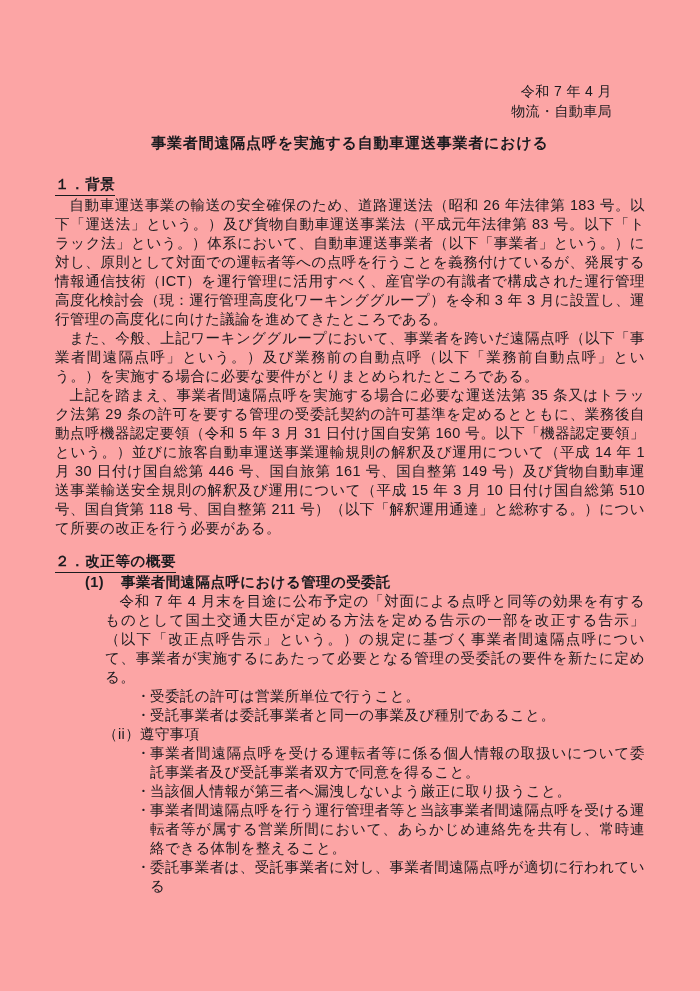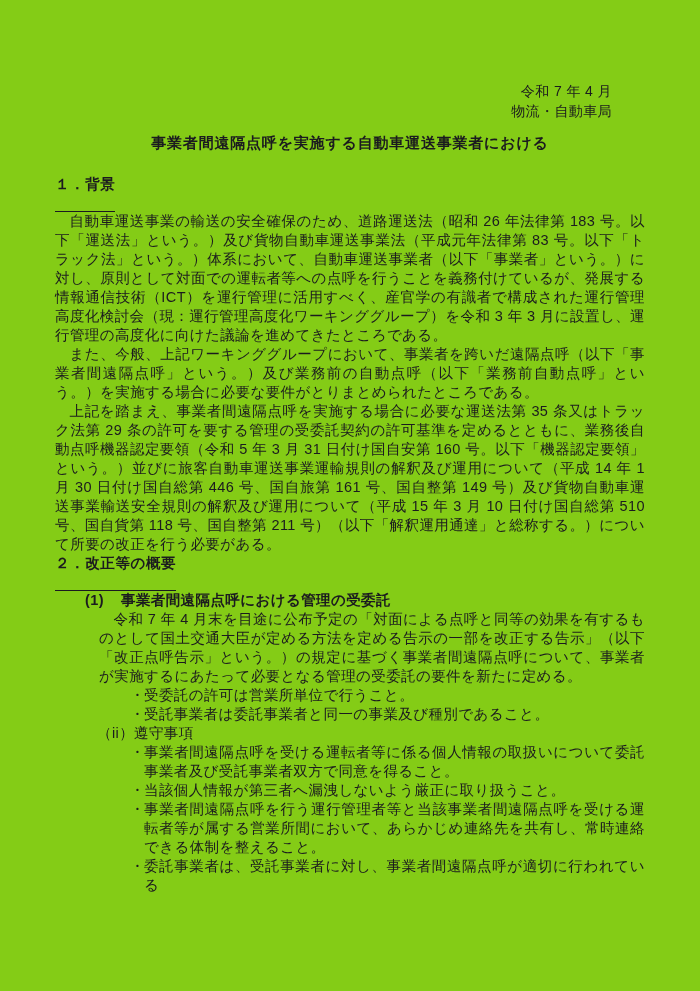--- a/index.html
+++ b/index.html
@@ -2,21 +2,21 @@
 <html><head>
 <meta charset="utf-8">
 <style>
   * { box-sizing: border-box; }
   html, body { margin: 0; padding: 0; background: #ffffff; }
   .page {
     position: relative;
     width: 700px;
     height: 991px;
     margin: 0 auto;
-    background: #84cc16;
+    background: #fca5a5;
     color: #1b1b1f;
     font-family: "Liberation Sans", "DejaVu Sans", sans-serif;
     font-size: 14.5px;
     line-height: 19px;
     letter-spacing: 0.4px;
     padding: 82px 55px 0 55px;
     overflow: hidden;
   }
   .header {
     text-align: right;
@@ -33,36 +33,36 @@
     letter-spacing: 0.8px;
   }
   .sec-heading {
     margin: 0;
     font-size: 14.5px;
     font-weight: 700;
     line-height: 19px;
     letter-spacing: 0.6px;
   }
   .sec-heading.first { margin-top: 21px; }
-  .sec-heading.second { }
+  .sec-heading.second { margin-top: 14px; }
   .sec-heading .u {
     display: inline-block;
     border-bottom: 1.8px solid #1b1b1f;
-    padding-bottom: 17px;
+    padding-bottom: 1px;
   }
   .para {
     margin: 0;
     text-indent: 1em;
     text-align: justify;
   }
   
   .s2-item { margin-left: 30px; margin-top: 0; }
   .s2-head { display: flex; font-weight: 700; }
   .s2-num { width: 36px; flex: 0 0 36px; }
-  .s2-body { margin-left: 14px; }
+  .s2-body { margin-left: 20px; }
   .sub-label { margin-left: -2px; }
   .bullets { margin-left: 31px; }
   .bullet { display: flex; }
   .bullet .bm { width: 14px; flex: 0 0 14px; }
   .bullet .bt { flex: 1 1 auto; text-align: justify; }
 </style>
 </head>
 <body>
 
 <div class="page">

